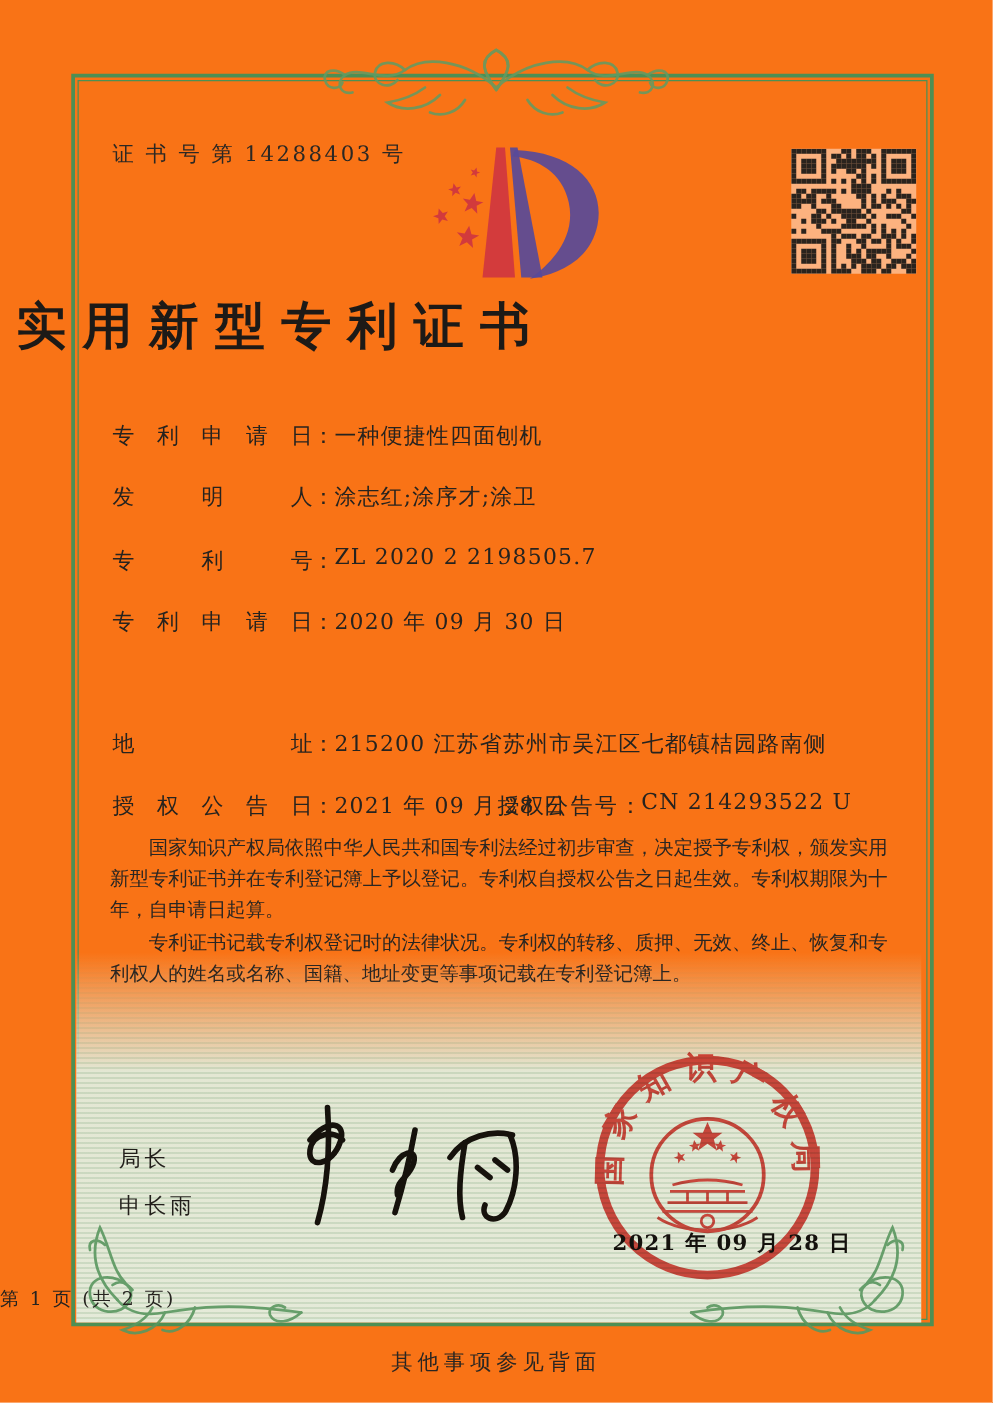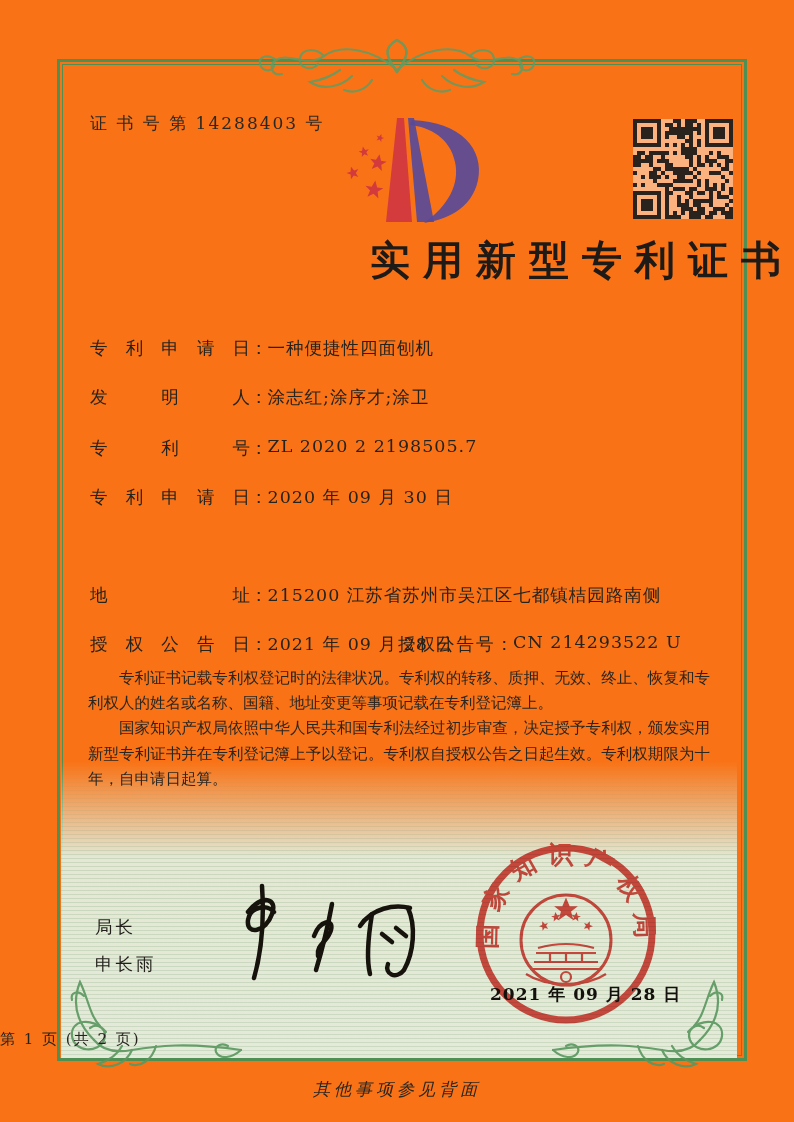--- a/index.html
+++ b/index.html
@@ -9,38 +9,38 @@
   .frame-inner{position:absolute;left:2px;top:2px;right:2px;bottom:2px;border:1px solid #4e8f54;}
   .tint{position:absolute;left:61px;top:762px;width:676px;height:296px;
         background:linear-gradient(180deg,rgba(226,237,221,0) 0,rgba(226,237,221,.95) 95px,rgba(228,238,223,.97) 100%);}
   .tint::after{content:"";position:absolute;inset:0;
         background:repeating-linear-gradient(180deg,rgba(105,155,108,.20) 0 1px,transparent 1px 4px);
         -webkit-mask-image:linear-gradient(180deg,transparent 0,#000 95px);
         mask-image:linear-gradient(180deg,transparent 0,#000 95px);}
   .certno{position:absolute;left:90px;top:112px;font-size:17px;letter-spacing:2px;color:#2b2824;}
   .logo{position:absolute;left:322px;top:110px;width:175px;height:122px;}
   .qr{position:absolute;left:633px;top:119px;width:100px;height:100px;background:rgba(255,255,255,.45);}
-  .title{position:absolute;left:0;top:233px;width:100%;text-align:right;font-size:40px;font-weight:bold;
+  .title{position:absolute;left:0;top:233px;width:100%;text-align:left;font-size:40px;font-weight:bold;
          letter-spacing:13px;text-indent:13px;color:#1d1a17;}
   .row{position:absolute;left:90px;width:620px;font-size:17.5px;white-space:nowrap;}
   .lbl{display:inline-block;width:160px;text-align:justify;text-align-last:justify;vertical-align:top;}
   .colon{display:inline-block;vertical-align:top;}
   .val{display:inline-block;margin-left:0;letter-spacing:1px;vertical-align:top;}
   .grant-right{position:absolute;left:308px;top:0;white-space:nowrap;}
   .grant-right .lbl2{display:inline-block;letter-spacing:2px;}
   .body-text{position:absolute;left:88px;top:666px;width:622px;font-size:15.5px;line-height:25.2px;
              text-align:justify;color:#2a2622;}
   .body-text p{margin:0;text-indent:2em;}
   .officer{position:absolute;left:95px;font-size:17.5px;letter-spacing:3px;color:#221f1b;}
   .sig{position:absolute;left:210px;top:878px;width:230px;height:108px;}
   .seal{position:absolute;left:464px;top:836px;width:204px;height:204px;opacity:.9;mix-blend-mode:multiply;}
   .seal-date{position:absolute;left:490px;top:983px;font-size:17px;font-weight:bold;letter-spacing:1px;color:#14110d;z-index:5;}
   .pagenum{position:absolute;left:0;top:1030px;width:100%;text-align:left;font-size:15px;letter-spacing:2px;}
   .backnote{position:absolute;left:0;top:1078px;width:100%;text-align:center;font-size:17px;letter-spacing:4px;
-            font-style:italic;color:#2a2622;}
+            color:#2a2622;}
   .flourish{position:absolute;pointer-events:none;}
   .fl-top{left:232px;top:30px;width:330px;height:80px;}
   .fl-bl{left:36px;top:972px;width:210px;height:110px;}
   .fl-br{left:548px;top:972px;width:210px;height:110px;transform:scaleX(-1);}
   svg{display:block;width:100%;height:100%;}
 </style>
 </head>
 <body>
 
 <div class="page">
@@ -455,22 +455,22 @@
   </div>
 
   <div class="row" style="top:632px">
     <span class="lbl">授权公告日</span><span class="colon">：</span><span class="val">2021 年 09 月 28 日</span>
     <span class="grant-right">
       <span class="lbl2">授权公告号</span><span class="colon">：</span><span class="val">CN 214293522 U</span>
     </span>
   </div>
 
   <div class="body-text">
+    <p>国家知识产权局依照中华人民共和国专利法经过初步审查，决定授予专利权，颁发实用新型专利证书并在专利登记簿上予以登记。专利权自授权公告之日起生效。专利权期限为十年，自申请日起算。</p>
     <p>专利证书记载专利权登记时的法律状况。专利权的转移、质押、无效、终止、恢复和专利权人的姓名或名称、国籍、地址变更等事项记载在专利登记簿上。</p>
-    <p>国家知识产权局依照中华人民共和国专利法经过初步审查，决定授予专利权，颁发实用新型专利证书并在专利登记簿上予以登记。专利权自授权公告之日起生效。专利权期限为十年，自申请日起算。</p>
   </div>
 
   <div class="officer" style="top:915px">局长</div>
   <div class="officer" style="top:952px">申长雨</div>
 
   <svg class="sig" viewBox="0 0 230 108">
     <g stroke="#16120c" fill="none" stroke-width="4.5" stroke-linecap="round">
       <path d="M38,34 C52,16 68,20 62,36 C56,54 36,58 38,42 C40,28 58,26 64,34"></path>
       <path d="M52,8 C54,38 52,72 44,100"></path>
       <path d="M104,58 C110,42 124,40 121,52 C118,64 106,66 108,78"></path>

